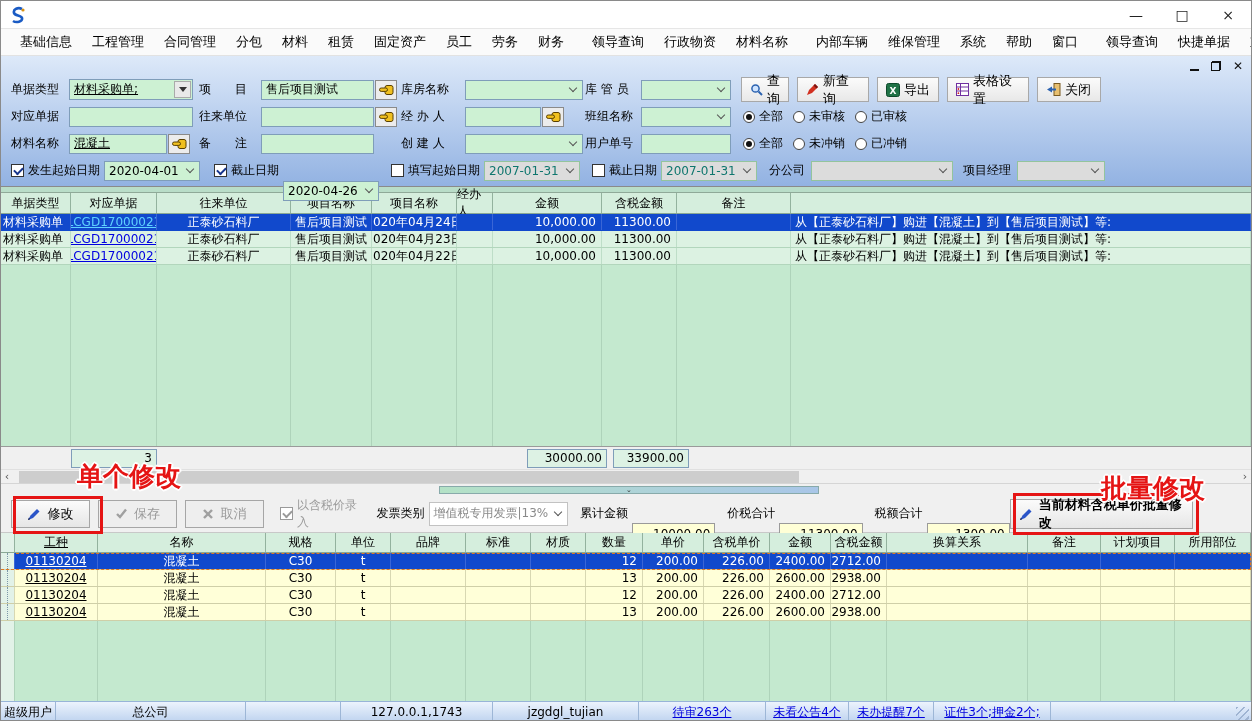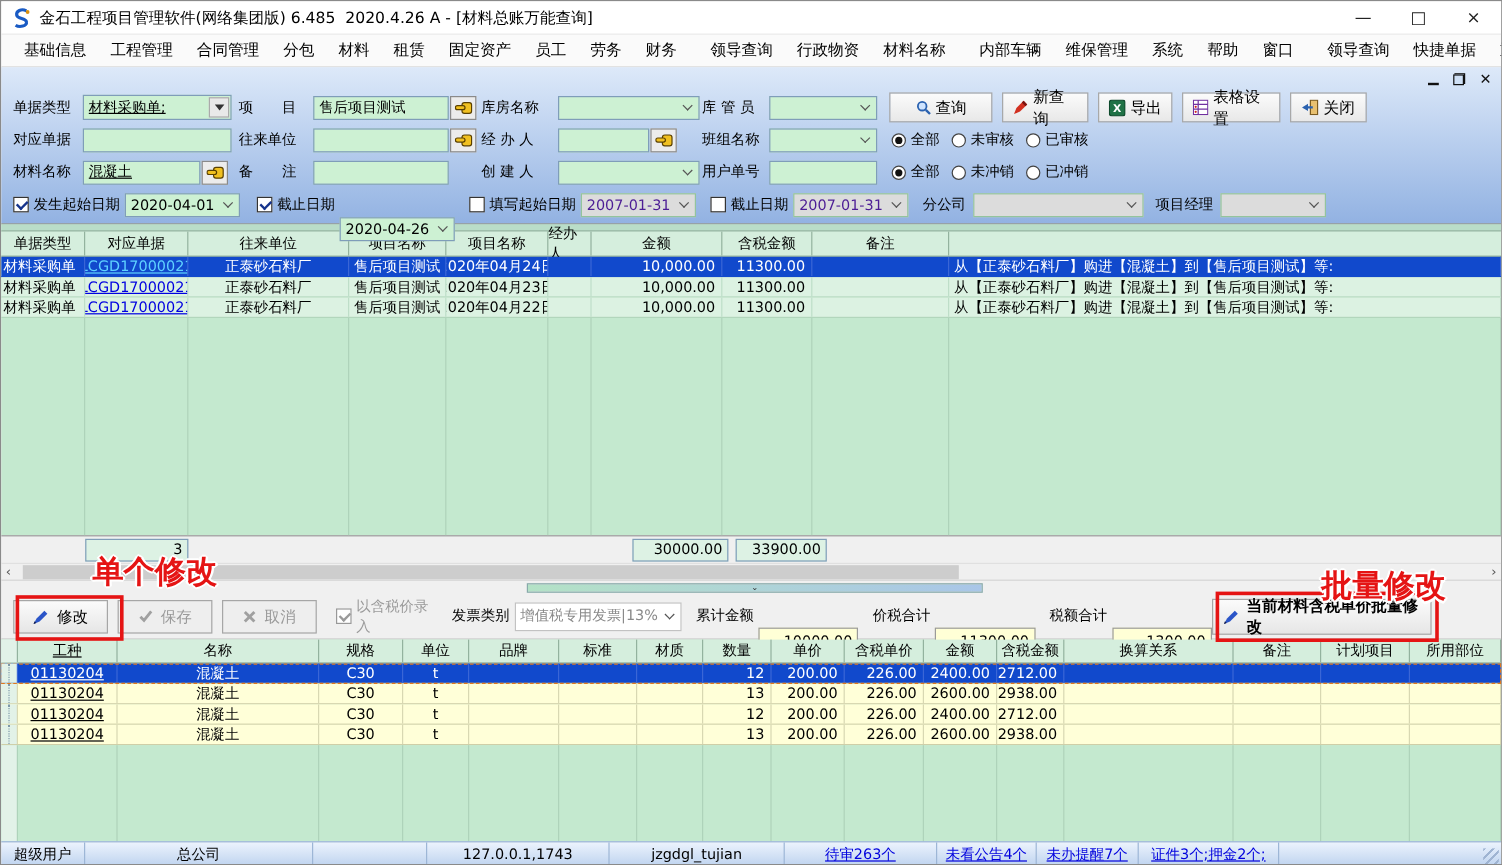--- a/index.html
+++ b/index.html
@@ -28,21 +28,21 @@
   .mdi-restore::before { content:""; position:absolute; top:0; right:0; width:7px; height:7px; border:1px solid #111; }
   .mdi-restore::after { content:""; position:absolute; bottom:0; left:0; width:7px; height:7px; border:1px solid #111; background:#cfe0f5; }
   .mdi-close { font-size:12px; font-weight:bold; color:#111; line-height:10px; }
   .frow { display:flex; align-items:center; height:27px; padding-left:10px; }
   .flabel { white-space:pre; }
   .l1 { width:58px; } .l2 { width:62px; } .l3 { width:64px; } .l4 { width:56px; }
   .f1 { width:130px;text-decoration:underline; } .f2 { width:140px; } .f3 { width:120px; } .f4 { width:92px; }
   .fld { display:flex; align-items:center; }
   .ginput { background:#cdf1d3; border:1px solid #7f9db9; height:20px; display:flex; align-items:center; padding:0 4px; overflow:hidden; white-space:nowrap; }
   .gselect { background:#cdf1d3; border:1px solid #7f9db9; height:20px; display:flex; align-items:center; padding:0 4px; justify-content:space-between; }
-  .gselect.dis { background:#dcdcdc; border:1px solid #93c49d; color:#4c1d95;align-items:center; }
+  .gselect.dis { background:#dcdcdc; border:1px solid #93c49d; color:#0f766e;align-items:center; }
   .chev { width:6px; height:6px; border-right:1.4px solid #555; border-bottom:1.4px solid #555; transform:rotate(45deg); margin:0 2px 3px 4px; flex:none; }
   .combo { background:#cdf1d3; border:1px solid #7f9db9; height:21px; display:flex; align-items:center; }
   .combo-val { flex:1; padding:0 4px; white-space:nowrap; overflow:hidden; }
   .dd-btn { width:17px; height:17px; margin-right:1px; background:#e9e9e9; border:1px solid #aaa; display:flex; align-items:center; justify-content:center; flex:none; }
   .tri { width:0; height:0; border-left:4px solid transparent; border-right:4px solid transparent; border-top:5px solid #333; }
   .hand-btn { width:22px; height:20px; background:#ececec; border:1px solid #8a8a8a; display:flex; align-items:center; justify-content:center; margin-left:1px; flex:none; }
   .fbtn { height:25px; border:1px solid #a8a8a8; background:linear-gradient(#fbfbfb,#e8e8e8); display:flex; align-items:center; justify-content:center; gap:4px; margin-left:8px; padding:0 8px; font-size:13px; }
   .radio { width:12px; height:12px; border:1px solid #444; border-radius:50%; background:#fff; margin:0 4px 0 10px; flex:none; }
   .radio.on { display:flex; align-items:center; justify-content:center; }
   .radio.on::after { content:""; width:6px; height:6px; border-radius:50%; background:#111; }
@@ -108,21 +108,21 @@
   .g2-row .d-gut::after{content:""; position:absolute; left:6px; top:0; bottom:0; border-left:1px dotted #7d97a8;}
   .d-code{width:83px;text-decoration:underline;} .d-name{width:168px;} .d-spec{width:70px;} .d-unit{width:55px;}
   .d-brand{width:75px;} .d-std{width:65px;} .d-mat{width:55px;}
   .d-qty{width:57px;} .d-price{width:61px;} .d-tprice{width:66px;} .d-amt{width:61px;} .d-tamt{width:56px;}
   .d-conv{width:141px;} .d-rem{width:73px;} .d-plan{width:74px;} .d-part{flex:1;}
   .num { justify-content:flex-end !important; padding-right:5px; }
 
   
   .statusbar { height:21px; background:linear-gradient(#ecf3fd,#bed3ef); border-top:1px solid #98b4d8; display:flex; align-items:stretch; font-size:12px; position:relative; }
   .seg { border-right:1px solid #9db6d6; display:flex; align-items:center; justify-content:center; white-space:nowrap; overflow:hidden; }
-  .s-user{width:70px;text-align:right;} .s-co{width:190px;} .s-blank{width:95px;} .s-addr{width:152px;} .s-db{width:146px;}
+  .s-user{width:55px;text-align:right;} .s-co{width:190px;} .s-blank{width:95px;} .s-addr{width:152px;} .s-db{width:146px;}
   .s-l1{width:127px;} .s-l2{width:83px;} .s-l3{width:85px;} .s-l4{width:117px;} .s-rest{flex:1;border-right:none;}
   .slink { color:#0000dd; text-decoration:underline; }
   .grip { position:absolute; right:2px; bottom:2px; width:13px; height:13px; background:repeating-linear-gradient(135deg,#9fb4d2 0 2px,transparent 2px 5px); }
 
   
   .ann-text { position:absolute; font-size:26px; font-weight:bold; color:#e51414; white-space:nowrap;
     text-shadow:-2px 0 0 #fff,2px 0 0 #fff,0 -2px 0 #fff,0 2px 0 #fff,-1px -1px 0 #fff,1px 1px 0 #fff,-1px 1px 0 #fff,1px -1px 0 #fff; z-index:20; }
   .ann-box { position:absolute; border:3px solid #e51414; z-index:19; }
 
   .icon { flex:none; display:inline-flex; }
@@ -131,21 +131,20 @@
 </head>
 <body>
 
 <div id="app">
 
   <div class="titlebar">
     <svg class="app-icon" viewBox="0 0 18 18">
       <path d="M13 3 C9 1, 4 3, 5 7 C6 10, 12 9, 13 12 C14 16, 7 17, 4 15" fill="none" stroke="#1a5bc4" stroke-width="2.6"></path>
       <circle cx="14" cy="4" r="1.6" fill="#d89010"></circle>
     </svg>
-    <span class="title-text">金石工程项目管理软件(网络集团版) 6.485  2020.4.26 A - [材料总账万能查询]</span>
     <div class="win-controls">
       <div class="win-btn">—</div>
       <div class="win-btn">□</div>
       <div class="win-btn">×</div>
     </div>
   </div>
 
   <div class="menubar">
     <div class="menu-grip"></div>
     <div class="menu-item">基础信息</div>
@@ -210,21 +209,21 @@
             <span class="chev"></span>
       </div>
         </div>
       <span class="flabel l4">库 管 员</span>
       <div class="fld f4">
           <div class="gselect" style="width:90px;">
         <span></span>
             <span class="chev"></span>
       </div>
         </div>
-      <div class="fbtn" style="width:86px;">
+      <div class="fbtn" style="width:48px;">
         <svg class="icon" width="13" height="13" viewBox="0 0 13 13">
             <circle cx="5.5" cy="5.5" r="3.6" fill="#cfe4ff" stroke="#2b62b0" stroke-width="1.5"></circle>
             <line x1="8.5" y1="8.5" x2="12" y2="12" stroke="#2b62b0" stroke-width="2"></line>
           </svg>
         <span>查询</span>
       </div>
       <div class="fbtn" style="width:72px;">
         <svg class="icon" width="13" height="13" viewBox="0 0 13 13">
             <polygon points="1,12 3,7 9,1 12,4 6,10" fill="#d23020"></polygon>
             <polygon points="9,1 12,4 10.5,5.5 7.5,2.5" fill="#7a1410"></polygon>

